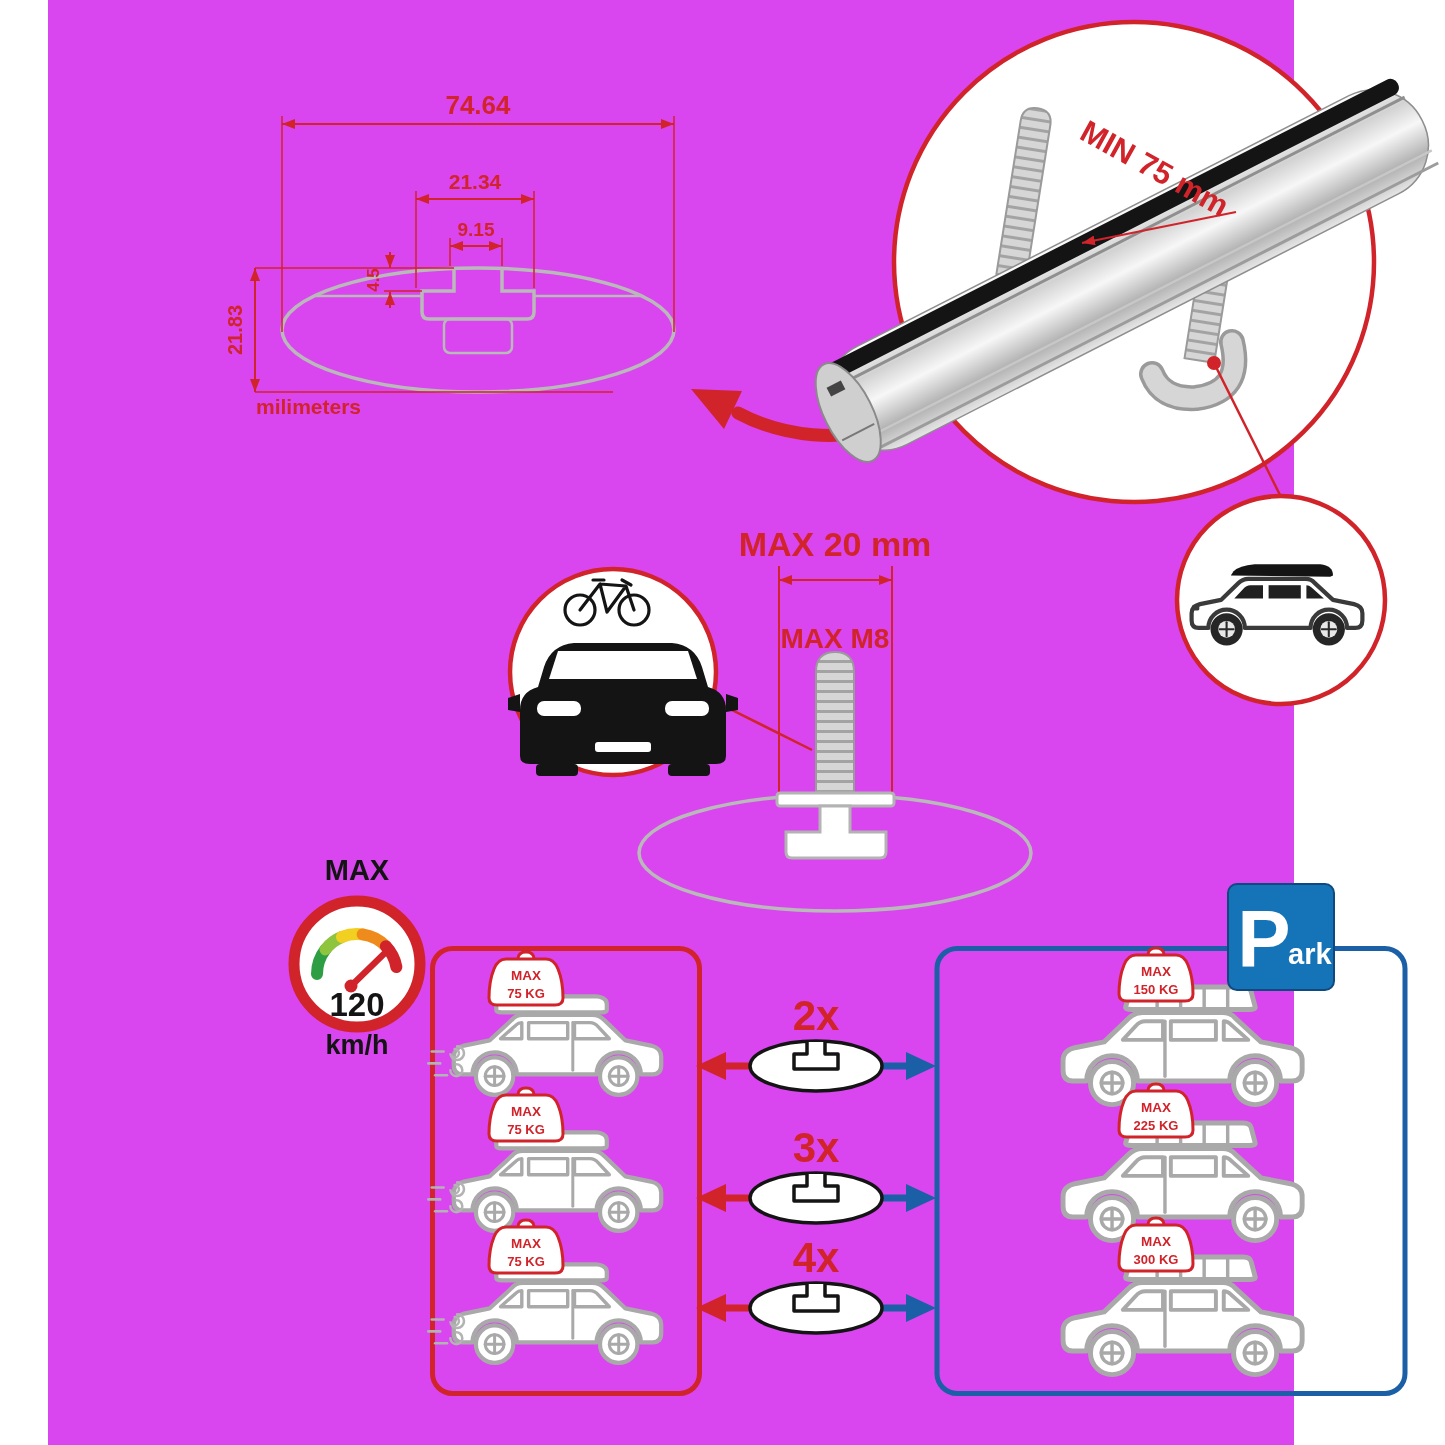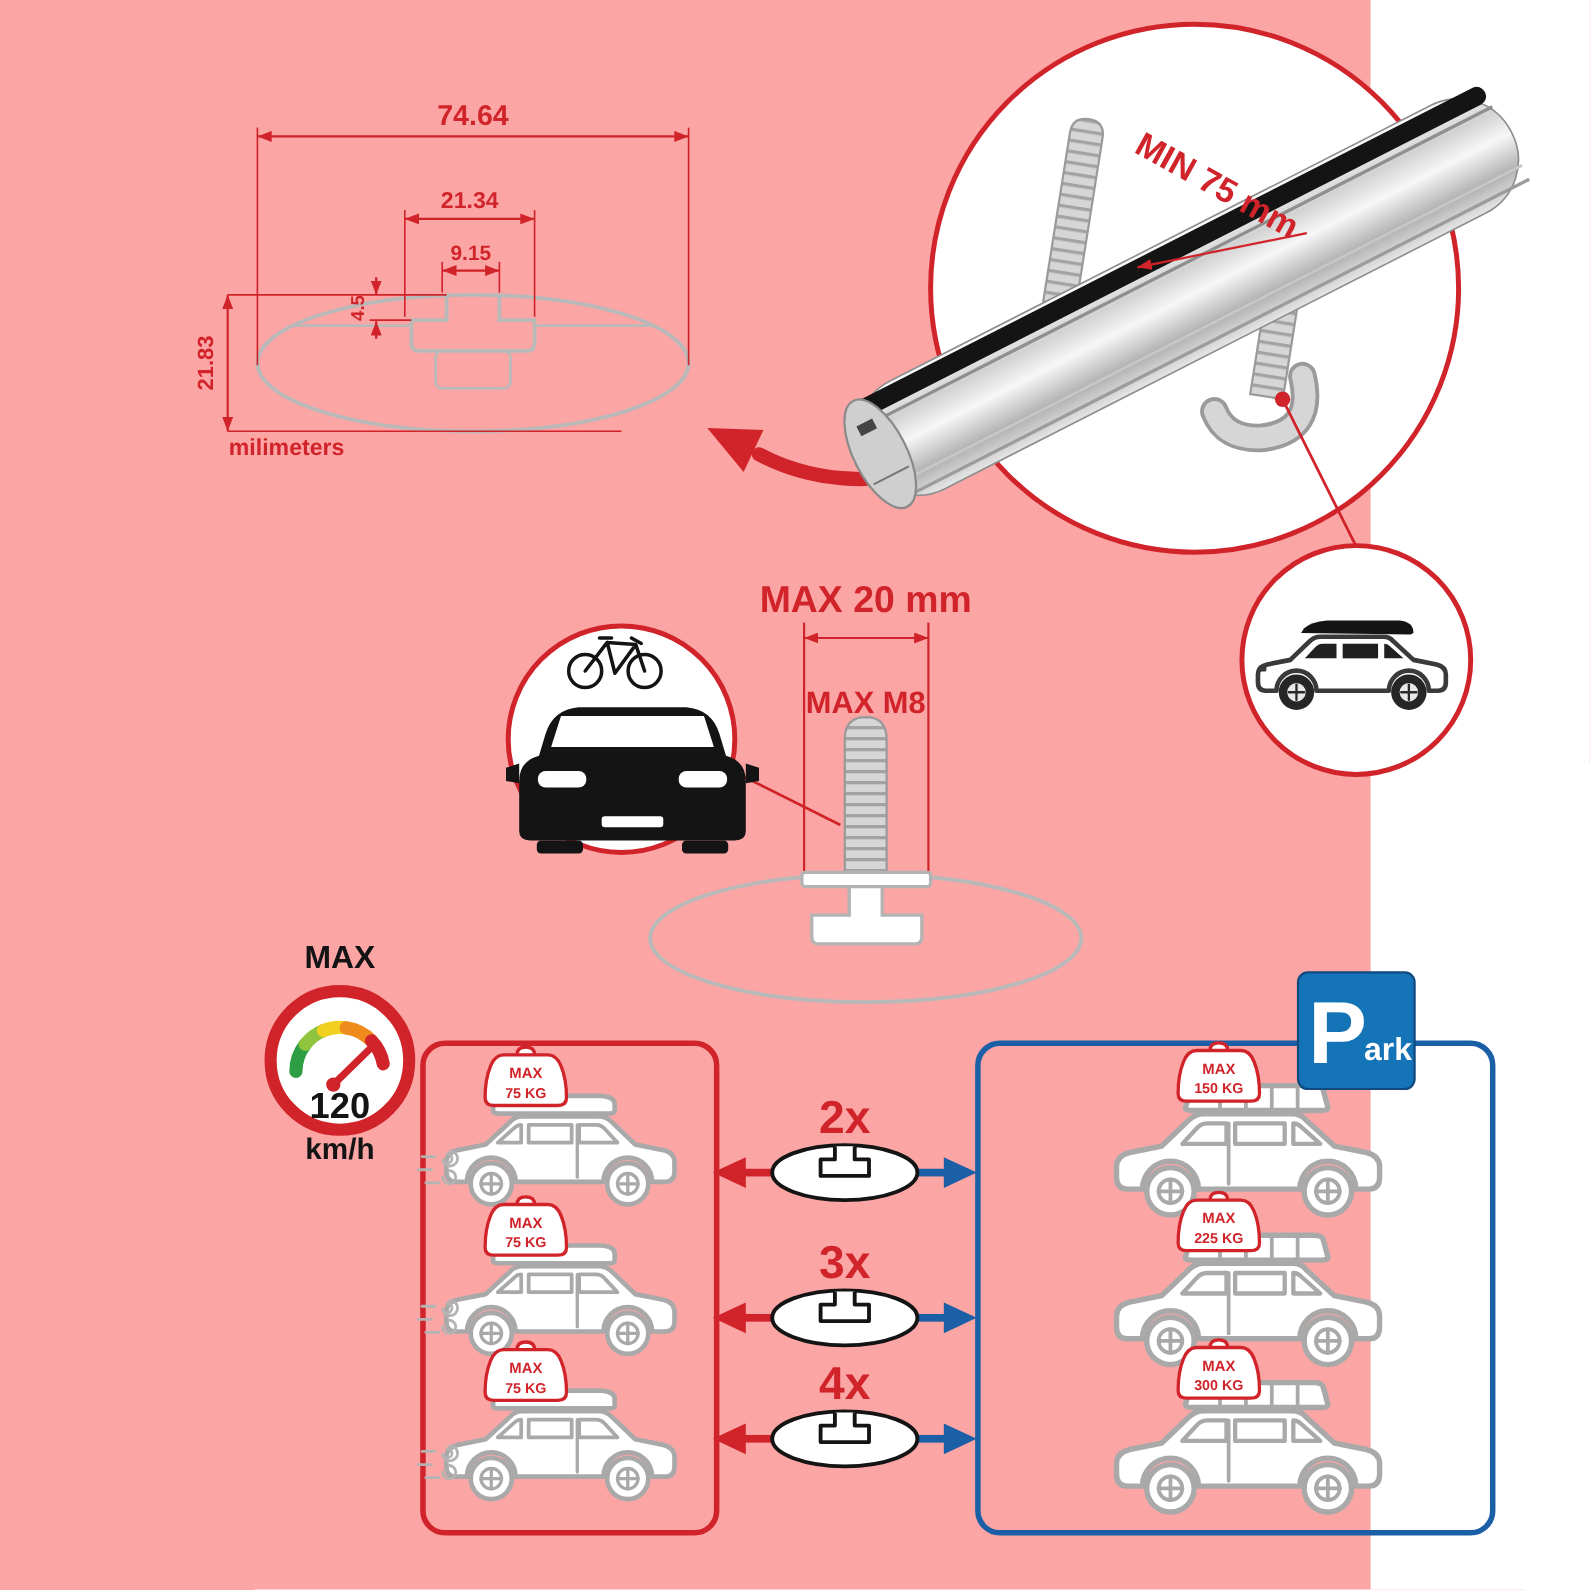--- a/index.html
+++ b/index.html
@@ -1,16 +1,16 @@
 <!DOCTYPE html>
 <html><head>
 <meta charset="utf-8">
 <style>
   html,body{margin:0;padding:0;background:#ffffff;}
-  .canvas{position:relative;width:1246px;height:1445px;background:#fca5a5;font-family:"Liberation Sans",sans-serif;}
+  .canvas{position:relative;width:1246px;height:1445px;background:#d946ef;font-family:"Liberation Sans",sans-serif;margin-left:48px;}
   svg{display:block;}
   text{font-family:"Liberation Sans",sans-serif;}
   .dim-text{fill:#d1232a;font-weight:bold;}
   .dim-line{stroke:#d1232a;stroke-width:2;fill:none;}
   .dim-ext{stroke:#d1232a;stroke-width:1.5;fill:none;}
   .gray-prof{stroke:#b9b9b9;fill:none;stroke-width:3.5;}
   .gray-thin{stroke:#b9b9b9;fill:none;stroke-width:2.5;}
   .car-body{fill:#fff;stroke:#a9a9a9;stroke-width:5;stroke-linejoin:round;stroke-linecap:round;}
   .car-line{stroke:#a9a9a9;stroke-width:3.5;fill:none;stroke-linecap:round;}
   .car-window{fill:#fff;stroke:#a9a9a9;stroke-width:4;stroke-linejoin:round;}

